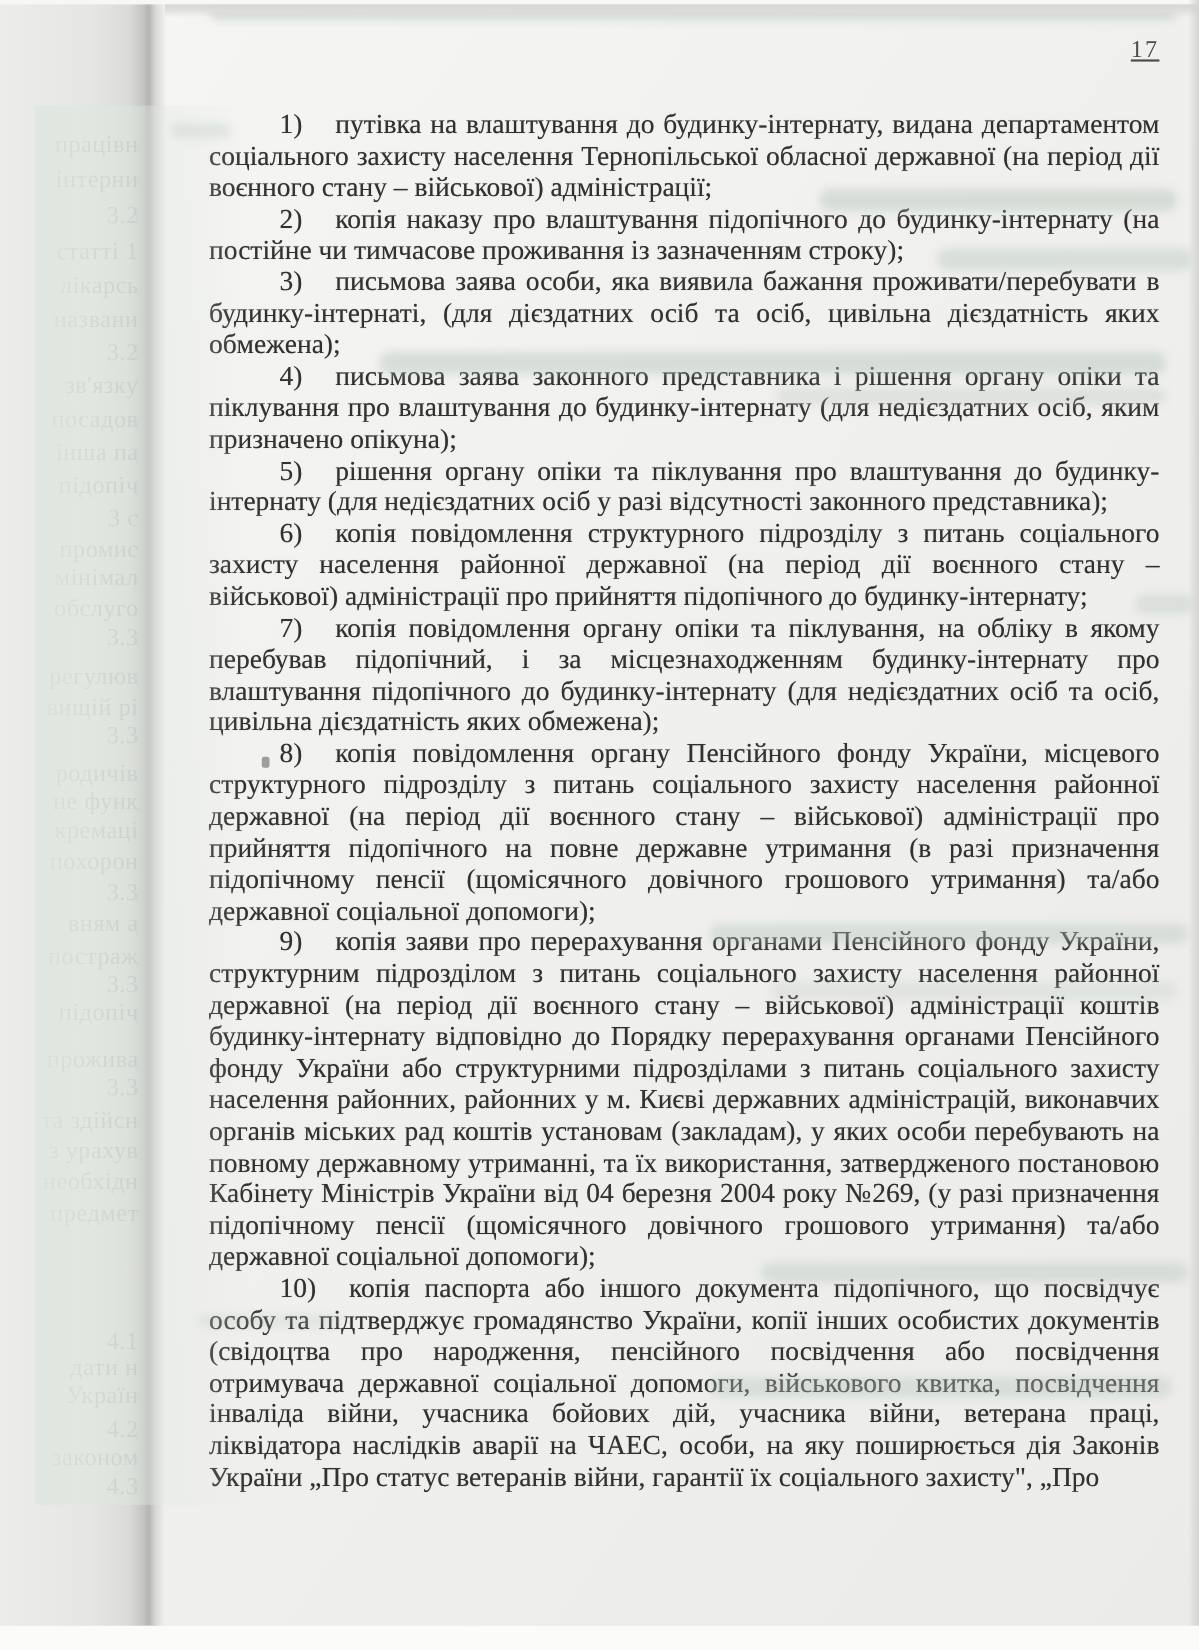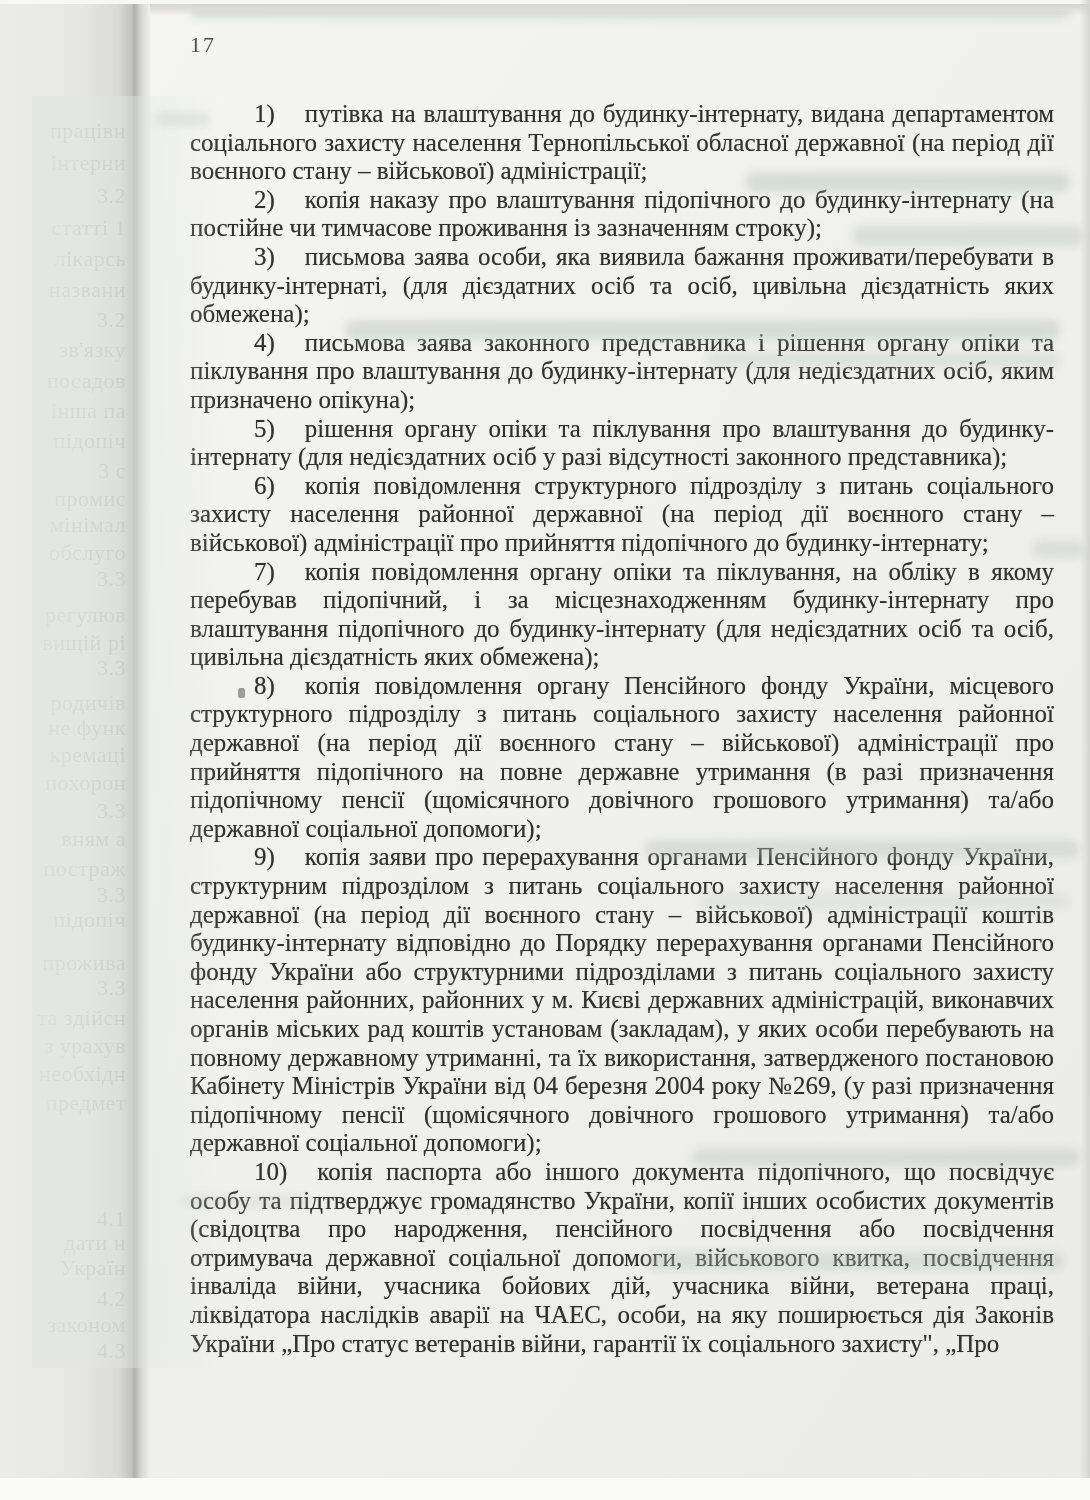--- a/index.html
+++ b/index.html
@@ -9,22 +9,22 @@
   .left-strip{position:absolute;left:0;top:0;width:134px;height:1478px;overflow:hidden;
         background:linear-gradient(to right,#ececea 0%,#e6e6e4 60%,#dadad8 88%,#c2c2c0 98%,#b2b2b0 100%);}
   .frag{position:absolute;right:8px;white-space:nowrap;font-size:22px;
         color:#9aa4a0;opacity:.5;letter-spacing:.5px;filter:blur(.4px);}
   
   .fold{position:absolute;left:134px;top:0;width:16px;height:1478px;
         background:linear-gradient(to right,#aeaeac 0%,#d6d6d4 45%,#f0f0ee 100%);}
   
   .page{position:absolute;left:150px;top:0;width:940px;height:1478px;
         background:linear-gradient(125deg,#f5f5f3 0%,#f0f0ee 45%,#ebebe9 100%);}
-  .page-number{position:absolute;top:32px;left:40px;width:864px;text-align:left;
-        font-size:22px;color:#4c4c4c;letter-spacing:2px;}
+  .page-number{position:absolute;top:32px;left:40px;width:864px;text-align:right;
+        font-size:22px;color:#4c4c4c;letter-spacing:2px;text-decoration:underline;}
   .content{position:absolute;top:100px;left:40px;width:864px;
         font-size:25px;line-height:28.6px;text-align:justify;color:#31312f;
         text-shadow:0 0 .7px rgba(60,60,60,.55);}
   .content p{margin:0;text-indent:64px;}
   .num{margin-right:30px;}
   
   .fade-overlay{position:absolute;top:96px;left:32px;width:190px;height:1272px;pointer-events:none;
         background:linear-gradient(to right,rgba(223,231,223,.85) 0%,rgba(223,231,223,.5) 45%,rgba(223,231,223,0) 100%);}
   
   .smudge{position:absolute;background:#b6c4ba;filter:blur(4px);border-radius:9px;}

